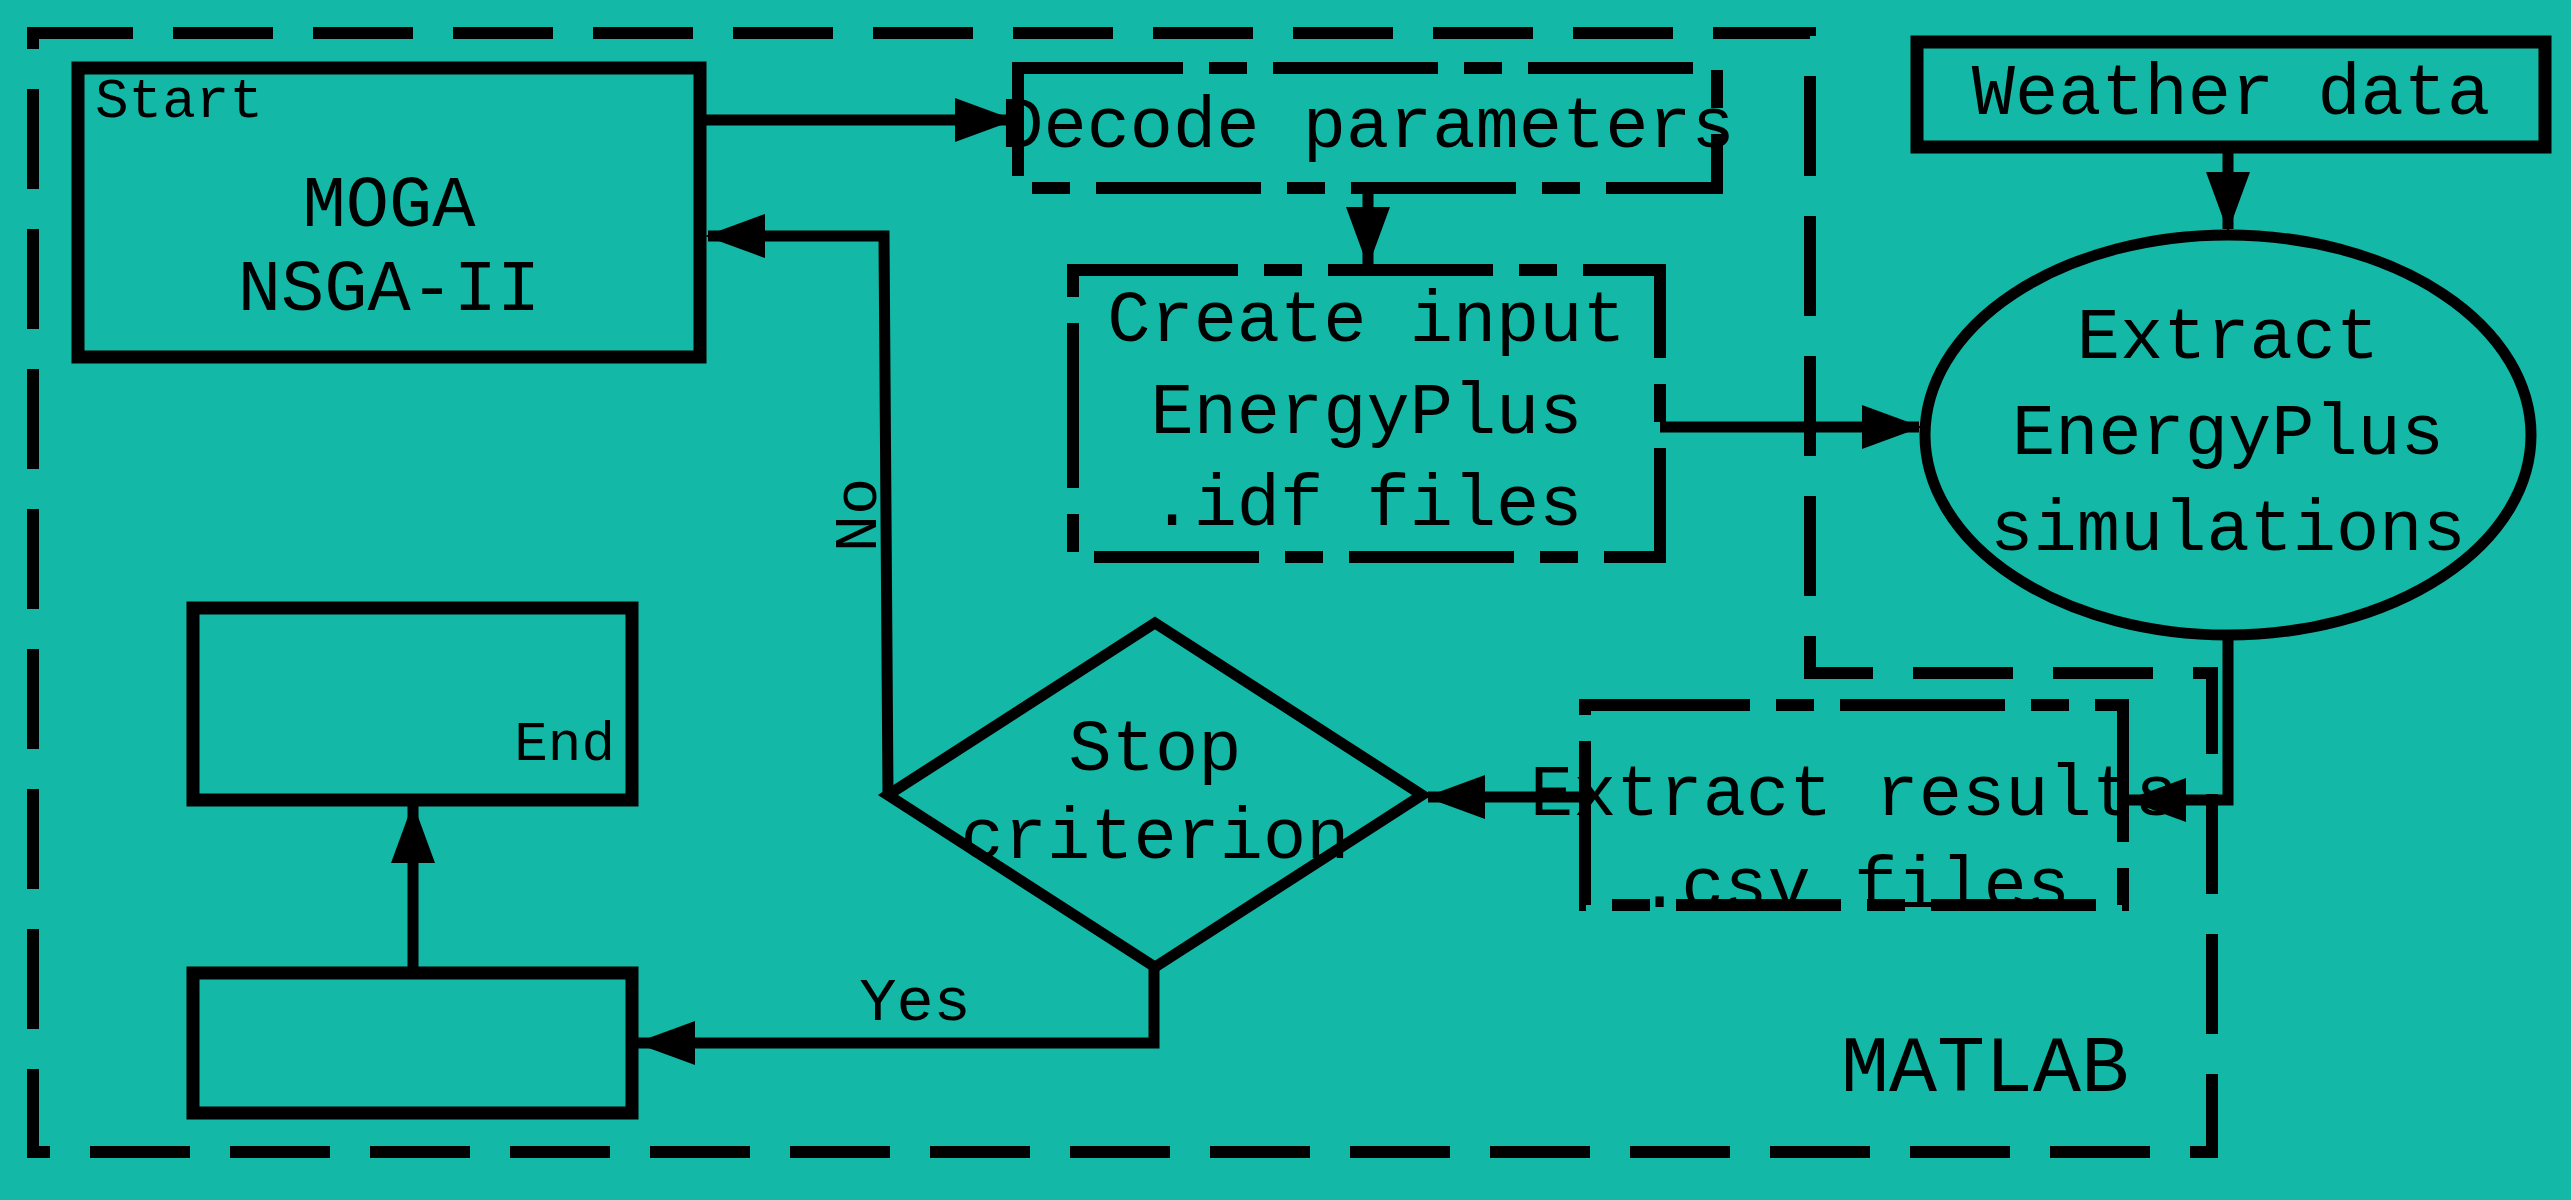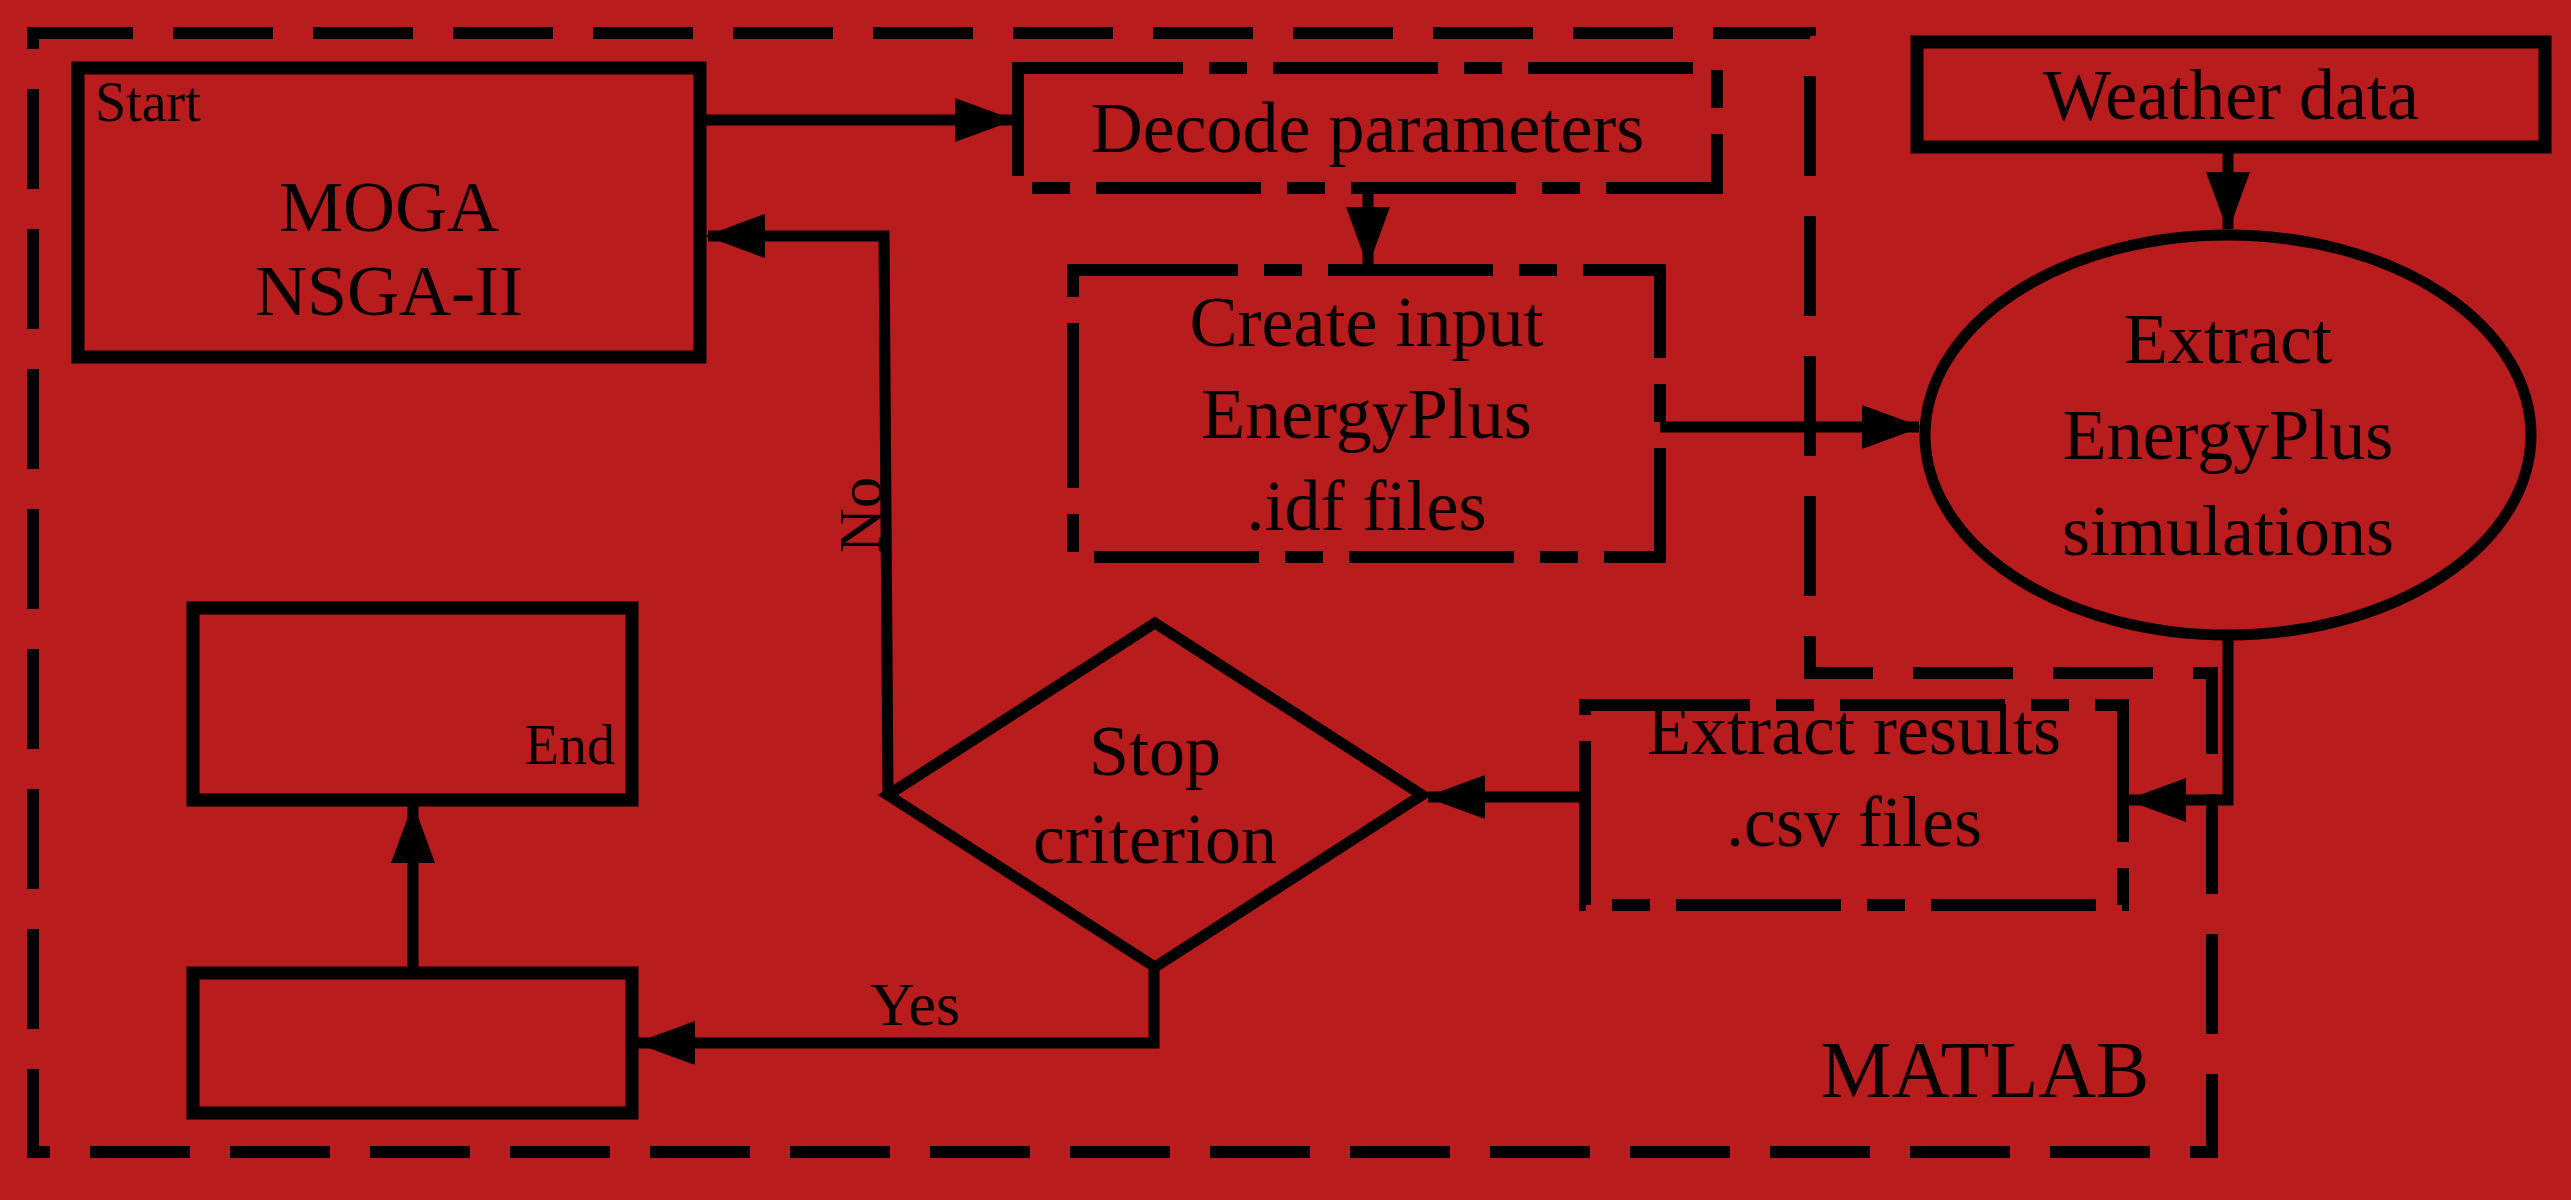--- a/index.html
+++ b/index.html
@@ -1,20 +1,20 @@
 <!DOCTYPE html>
 <html><head>
 <meta charset="utf-8">
 <style>
   html,body{margin:0;padding:0;background:#ffffff;}
   #canvas{
     position:relative;
     width:2571px;height:1200px;
-    background:#b91c1c;
-    font-family:Liberation Serif, serif;
+    background:#14b8a6;
+    font-family:Liberation Mono, monospace;
     color:#000;
     overflow:hidden;
   }
   #shapes{position:absolute;left:0;top:0;}
   .lbl{
     position:absolute;
     display:flex;flex-direction:column;
     align-items:center;justify-content:center;
     text-align:center;
     font-size:72px;line-height:92px;
@@ -23,21 +23,21 @@
   }
   .lbl .ln{display:block;}
   .tag{position:absolute;font-size:56px;line-height:60px;white-space:nowrap;}
   .edge-lbl{position:absolute;font-size:62px;line-height:64px;white-space:nowrap;text-align:center;}
   #lbl-start-box{left:78px;top:140px;width:622px;height:217px;line-height:84px;}
   #lbl-decode{left:1018px;top:68px;width:699px;height:120px;}
   #lbl-create{left:1073px;top:270px;width:587px;height:287px;text-align:center;}
   #lbl-weather{left:1917px;top:42px;width:628px;height:105px;}
   #lbl-parallel{left:1925px;top:245px;width:606px;height:380px;line-height:96px;}
   #lbl-stop{left:888px;top:660px;width:534px;height:270px;line-height:88px;}
-  #lbl-extract{left:1585px;top:676px;width:538px;height:200px;}
+  #lbl-extract{left:1585px;top:742px;width:538px;height:200px;}
   #lbl-mcdm{left:193px;top:620px;width:439px;height:110px;}
   #lbl-pareto{left:193px;top:973px;width:439px;height:140px;}
   #lbl-matlab{left:1785px;top:1020px;width:400px;height:100px;font-size:80px;}
   #tag-start{left:95px;top:72px;}
   #tag-end{left:380px;top:715px;width:235px;text-align:right;}
   #lbl-no{left:800px;top:455px;width:120px;height:120px;display:flex;align-items:center;justify-content:center;transform:rotate(-90deg);}
   #lbl-yes{left:845px;top:972px;width:140px;text-align:center;}
 </style>
 </head>
 <body>

